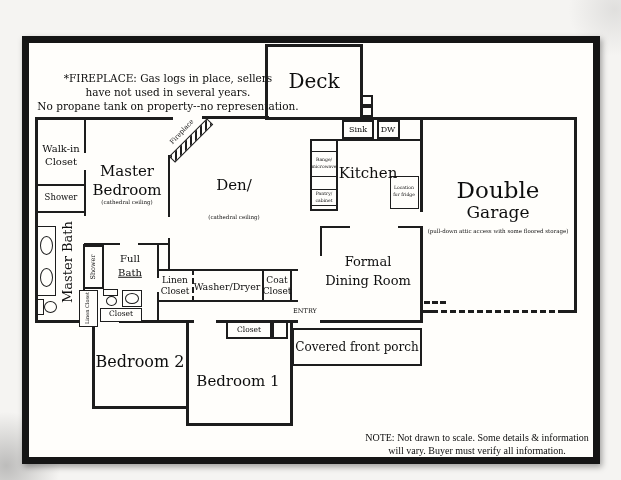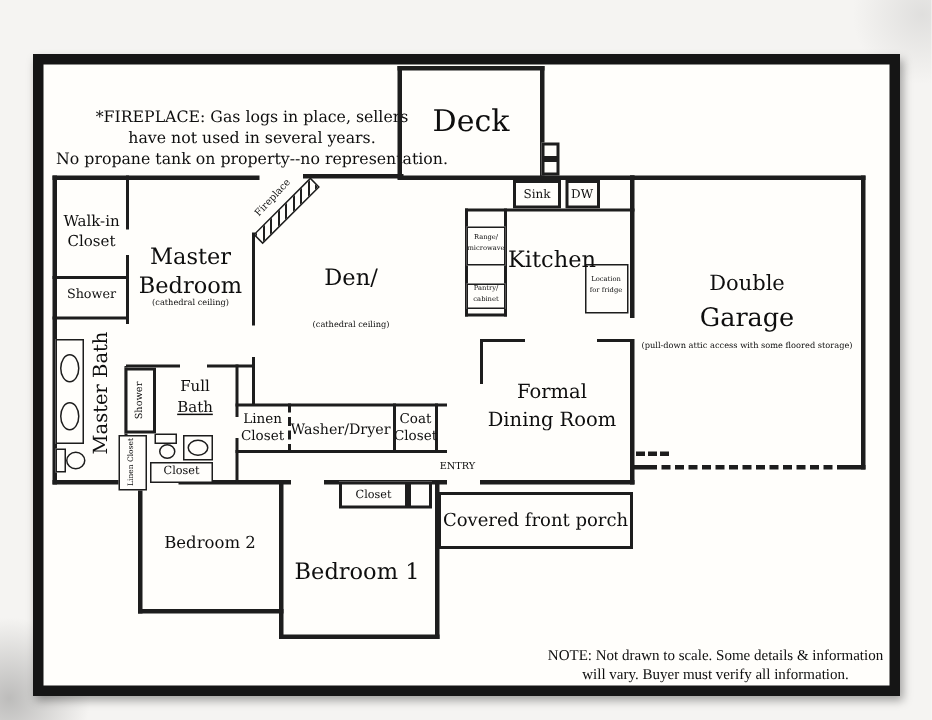--- a/index.html
+++ b/index.html
@@ -132,31 +132,31 @@
   <div class="lbl" style="left:127px;top:203px;font-size:5.5px;">(cathedral ceiling)</div>
   <div class="lbl vert" style="left:68px;top:262px;font-size:13px;">Master Bath</div>
   <div class="lbl vert" style="left:93px;top:267px;font-size:6.5px;">Shower</div>
   <div class="lbl vert" style="left:88px;top:308px;font-size:5px;">Linen Closet</div>
   <div class="lbl" style="left:130px;top:259px;font-size:10px;">Full</div>
   <div class="lbl" style="left:130px;top:273px;font-size:10px;text-decoration:underline;">Bath</div>
   <div class="lbl" style="left:121px;top:314px;font-size:7.5px;">Closet</div>
   <div class="lbl" style="left:234px;top:186px;font-size:15px;">Den/</div>
   <div class="lbl" style="left:234px;top:218px;font-size:5.5px;">(cathedral ceiling)</div>
   <div class="lbl" style="left:368px;top:174px;font-size:15px;">Kitchen</div>
-  <div class="lbl" style="left:498px;top:190px;font-size:14px;">Double</div>
+  <div class="lbl" style="left:498px;top:190px;font-size:23px;">Double</div>
   <div class="lbl" style="left:498px;top:213px;font-size:17px;">Garage</div>
   <div class="lbl" style="left:498px;top:232px;font-size:5.5px;">(pull-down attic access with some floored storage)</div>
   <div class="lbl" style="left:368px;top:262px;font-size:13px;">Formal</div>
   <div class="lbl" style="left:368px;top:281px;font-size:13px;">Dining Room</div>
   <div class="lbl" style="left:175px;top:281px;font-size:9px;">Linen</div>
   <div class="lbl" style="left:175px;top:292px;font-size:9px;">Closet</div>
   <div class="lbl" style="left:227px;top:287px;font-size:9.5px;">Washer/Dryer</div>
   <div class="lbl" style="left:277px;top:281px;font-size:9px;">Coat</div>
   <div class="lbl" style="left:277px;top:292px;font-size:9px;">Closet</div>
   <div class="lbl" style="left:305px;top:311px;font-size:6.5px;">ENTRY</div>
-  <div class="lbl" style="left:140px;top:362px;font-size:11px;">Bedroom 2</div>
+  <div class="lbl" style="left:140px;top:362px;font-size:16px;">Bedroom 2</div>
   <div class="lbl" style="left:238px;top:382px;font-size:15px;">Bedroom 1</div>
   <div class="lbl" style="left:249px;top:330px;font-size:7.5px;">Closet</div>
   <div class="lbl" style="left:357px;top:347px;font-size:12px;">Covered front porch</div>
 
   <div class="lbl note" style="left:477px;top:451px;font-size:10px;">will vary.  Buyer must verify all information.</div>
   <div class="lbl note" style="left:477px;top:438px;font-size:10px;">NOTE: Not drawn to scale. Some details &amp; information</div>
 </div>
 
 </body></html>

